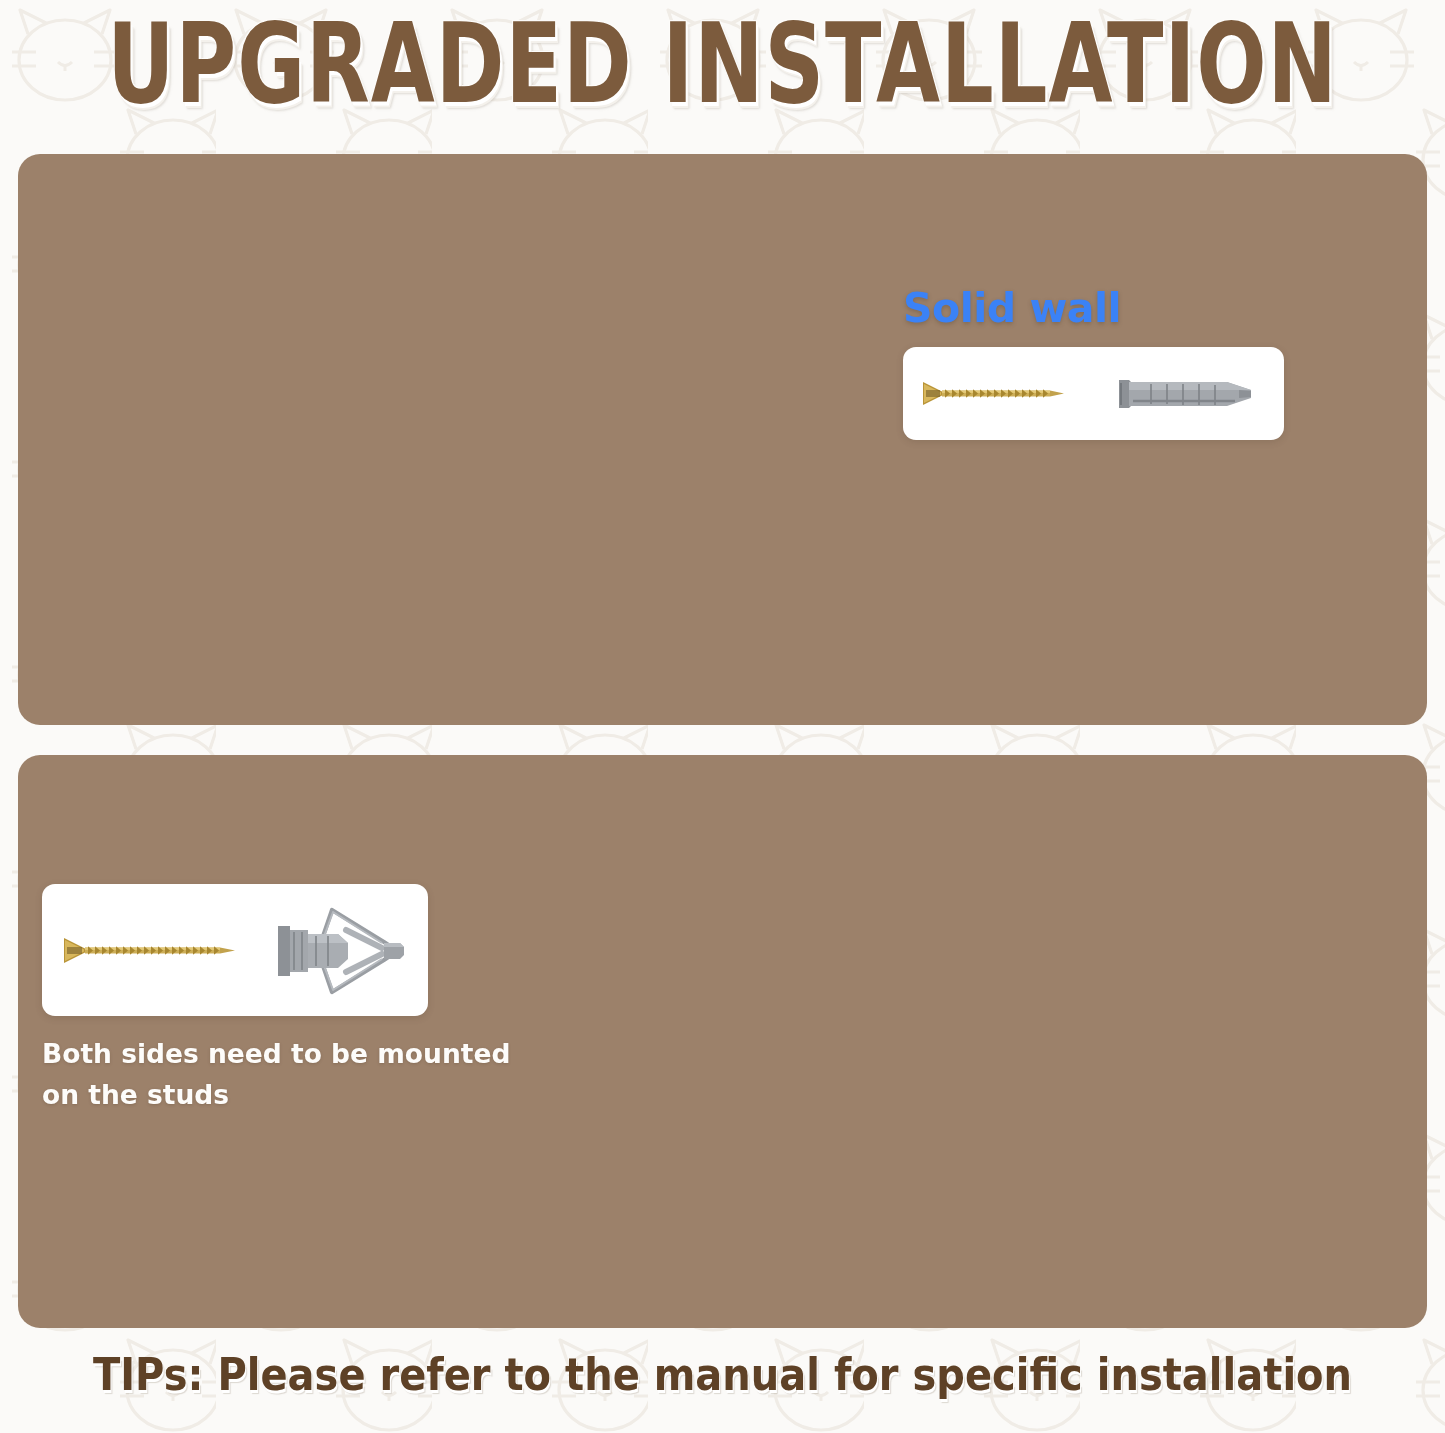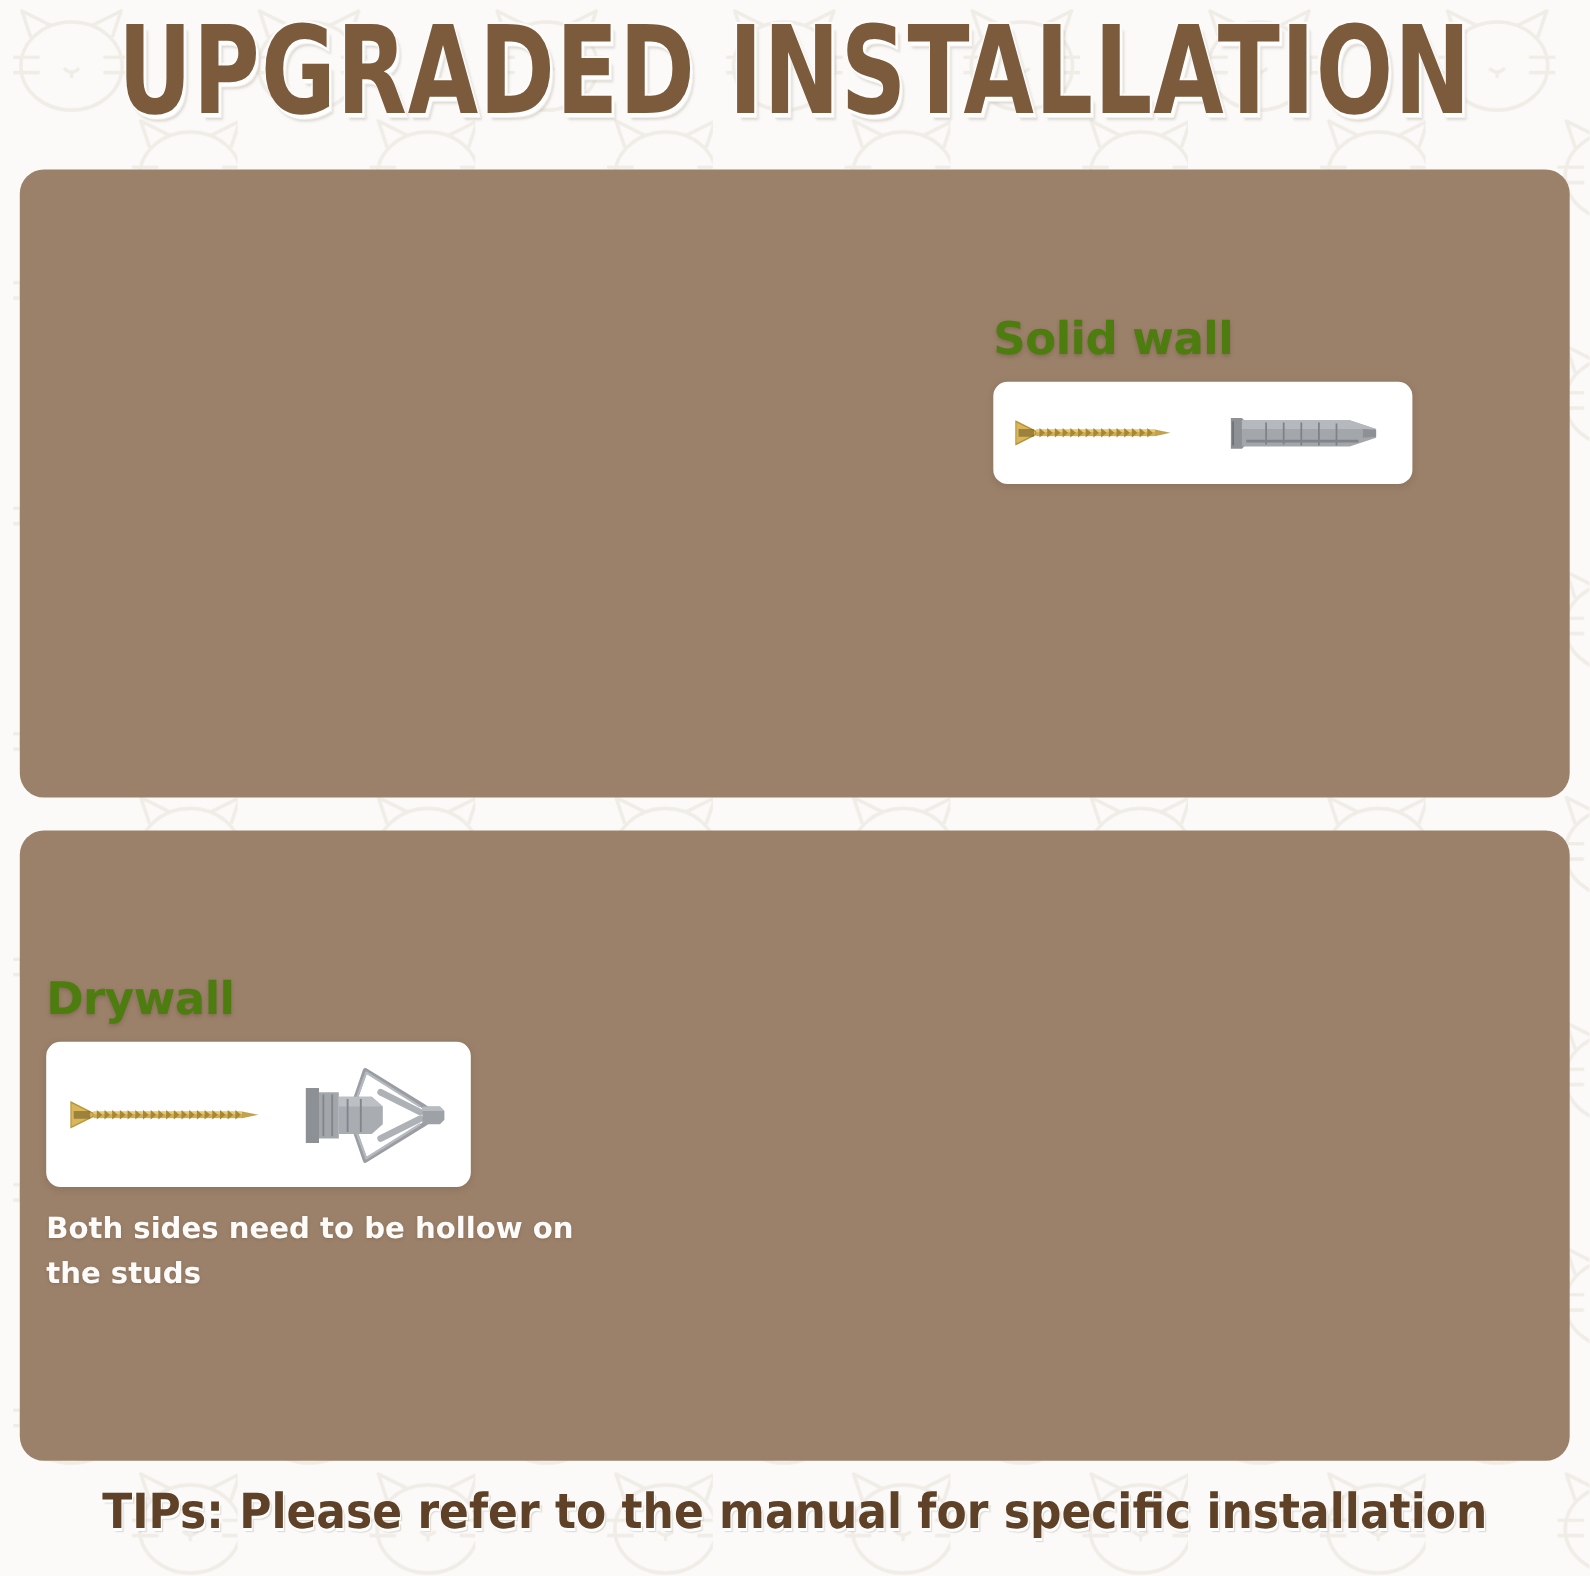--- a/index.html
+++ b/index.html
@@ -157,21 +157,21 @@
 
   
   .info-col { position: absolute; z-index: 4; }
   #info-solid-wall { left: 903px; top: 284px; width: 508px; }
   #info-drywall    { left: 42px;  top: 884px; width: 500px; }
 
   .sec-heading {
     font-family: "DejaVu Sans", sans-serif;
     font-weight: bold;
     font-size: 41px;
-    color: #4d7c0f;
+    color: #3b82f6;
     letter-spacing: -0.5px;
     text-shadow: 0 2px 4px rgba(90,70,50,0.38);
     margin-bottom: 15px;
   }
   .hw-card {
     background: #ffffff;
     border-radius: 13px;
     height: 93px;
     position: relative;
     box-shadow: 0 2px 7px rgba(80,60,45,0.18);
@@ -423,21 +423,20 @@
   <div class="scratchpad" style="left:716px; top:370px; width:82px; height:155px;">
     <div class="sisal"></div>
     <div class="rivet" style="left:6px;  top:6px;"></div>
     <div class="rivet" style="right:6px; top:6px;"></div>
     <div class="rivet" style="left:6px;  bottom:6px;"></div>
     <div class="rivet" style="right:6px; bottom:6px;"></div>
   </div>
 </div>
 
 <div class="info-col" id="info-drywall">
-  <div class="sec-heading">Drywall</div>
 
   <div class="hw-card">
 
     <svg class="screw" style="left:20px; top:48px; width:176px; height:36px;" viewBox="0 0 176 36">
       <path d="M2 6 L24 17 L24 20 L2 31 Z" fill="#b99437"></path>
       <path d="M3 8 L22 17.5 L22 19.5 L3 29 Z" fill="#d8b75c"></path>
       <path d="M5 15 h15 v7 H5 z" fill="#6e5725" opacity="0.55"></path>
       <rect x="23" y="15.5" width="135" height="6" fill="#cdae57"></rect>
       <rect x="23" y="15.5" width="135" height="2.4" fill="#e4c978"></rect>
       <path d="M158 15.5 L173 18.5 L158 21.5 Z" fill="#c2a24d"></path>
@@ -487,18 +486,18 @@
           <path d="M30 34 v38"></path>
           <path d="M44 38 v30"></path>
           <path d="M56 38 v30"></path>
       </g>
 
       <path d="M112 45 h16 l4 4 v8 l-4 4 h-16 z" fill="#9ea2a7"></path>
       <path d="M112 45 h16 l4 4 h-20 z" fill="#b8bcc1"></path>
     </svg>
   </div>
 
-  <div class="sec-desc">Both sides need to be hollow on the studs</div>
+  <div class="sec-desc">Both sides need to be mounted on the studs</div>
 </div>
 
 <div id="tips-footer">
   <span class="tips-text">TIPs: Please refer to the manual for specific installation</span>
 </div>
 
 </body></html>

